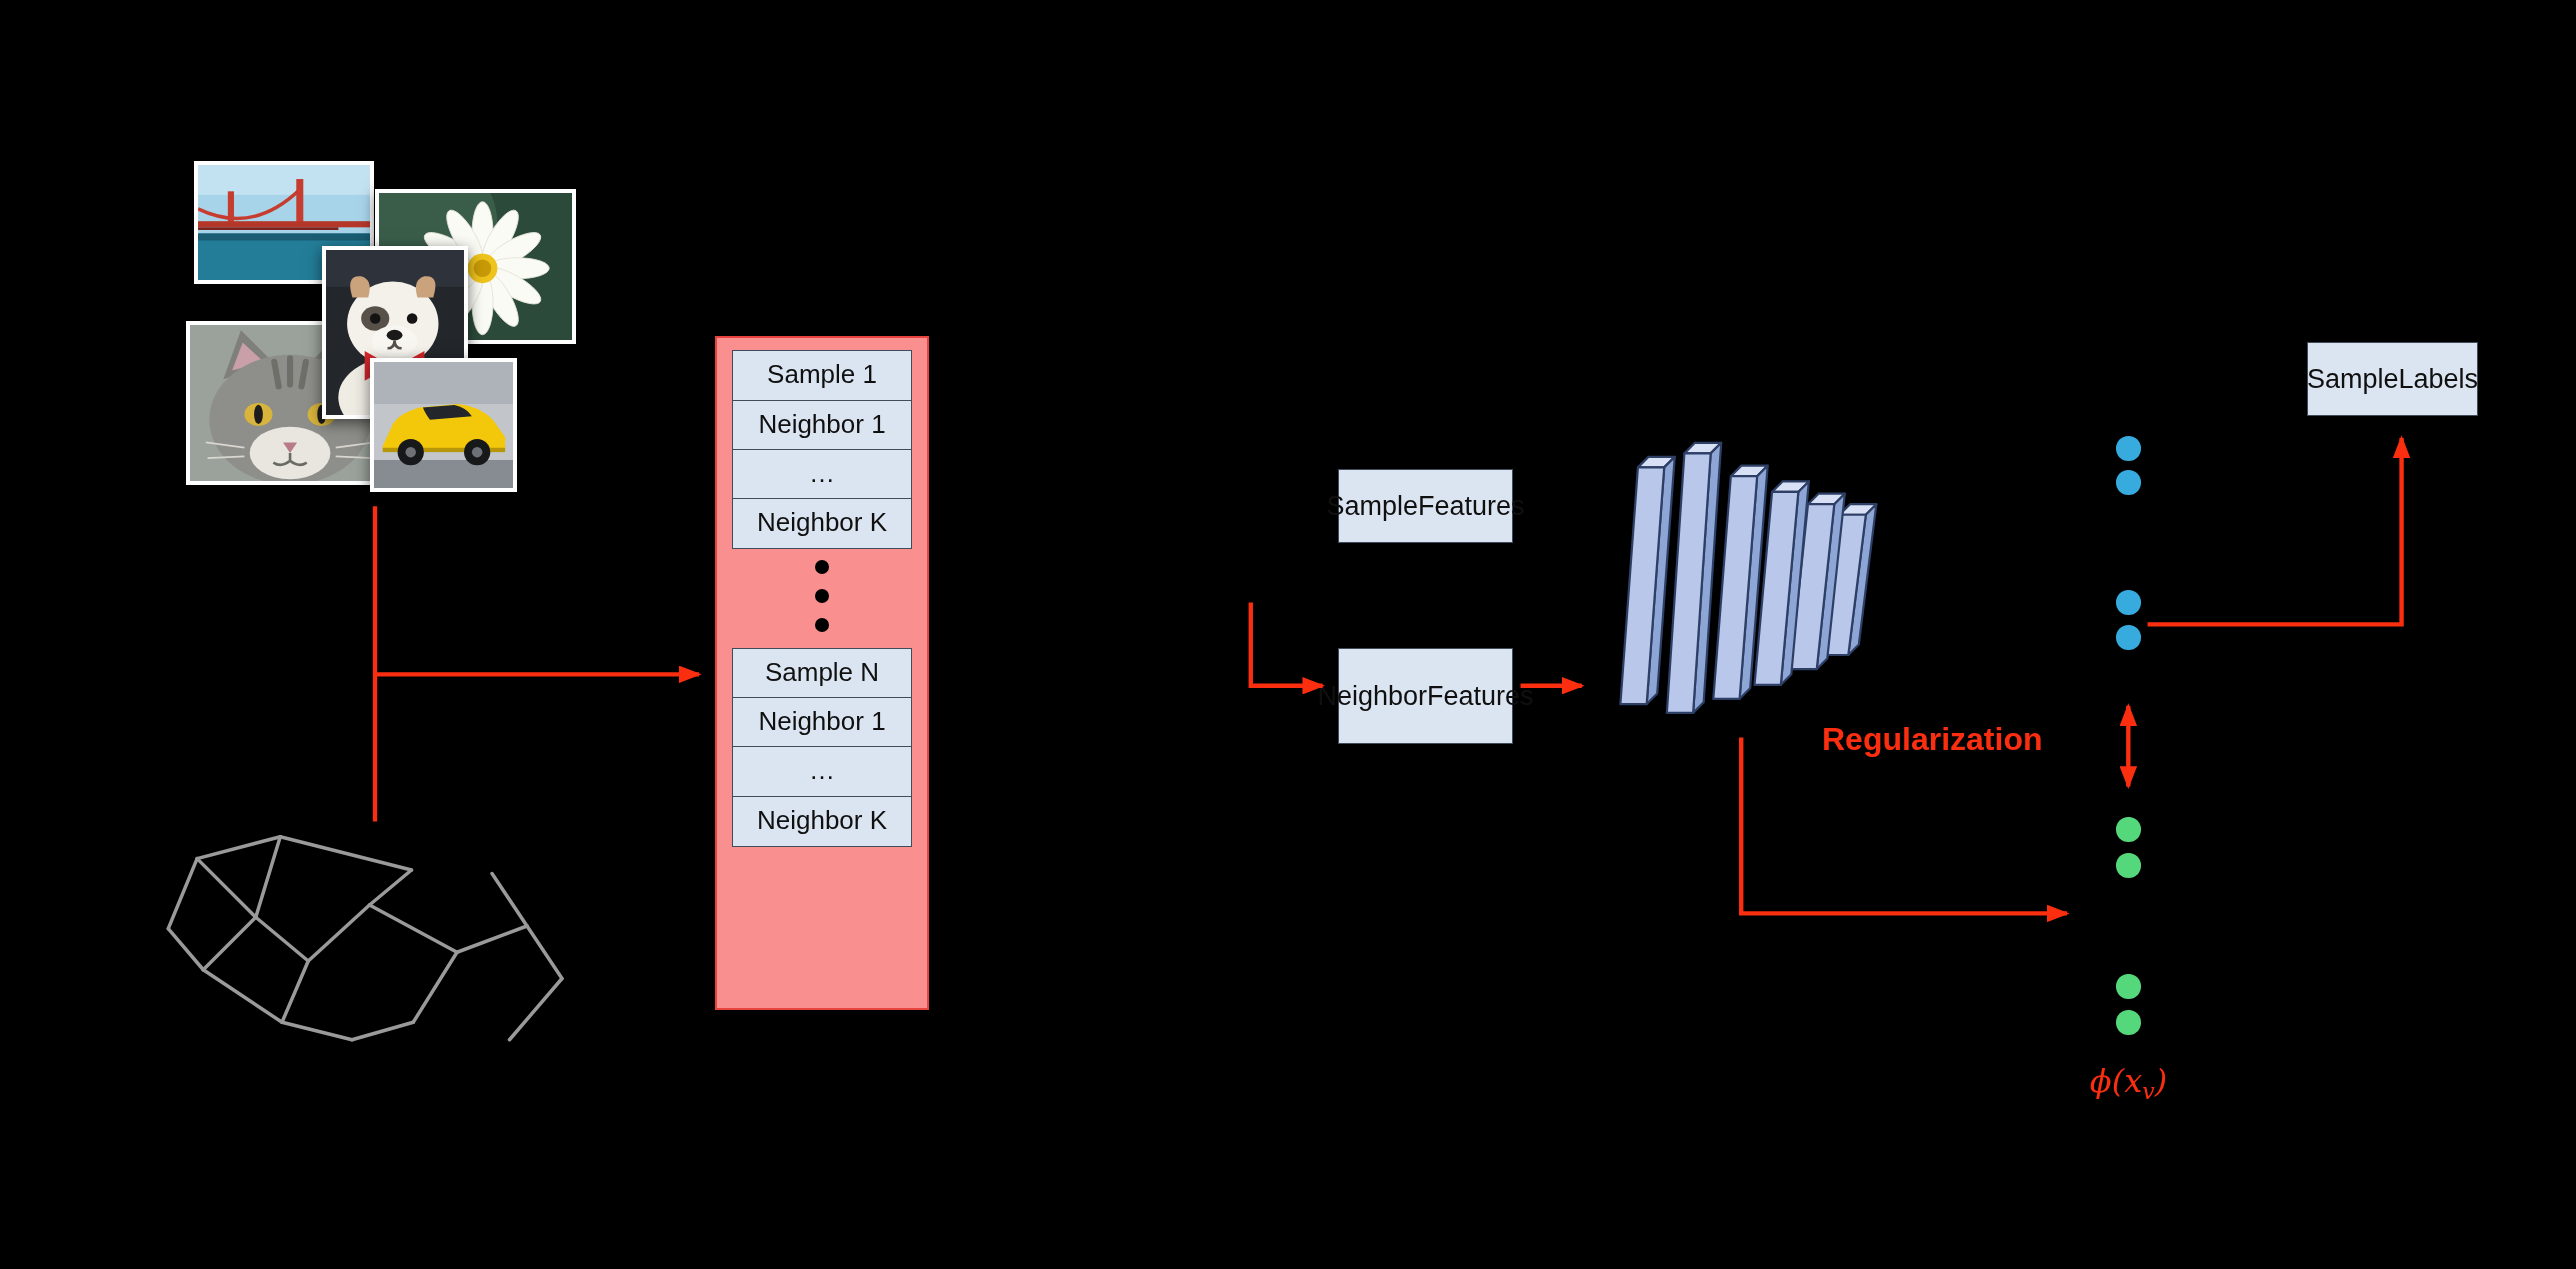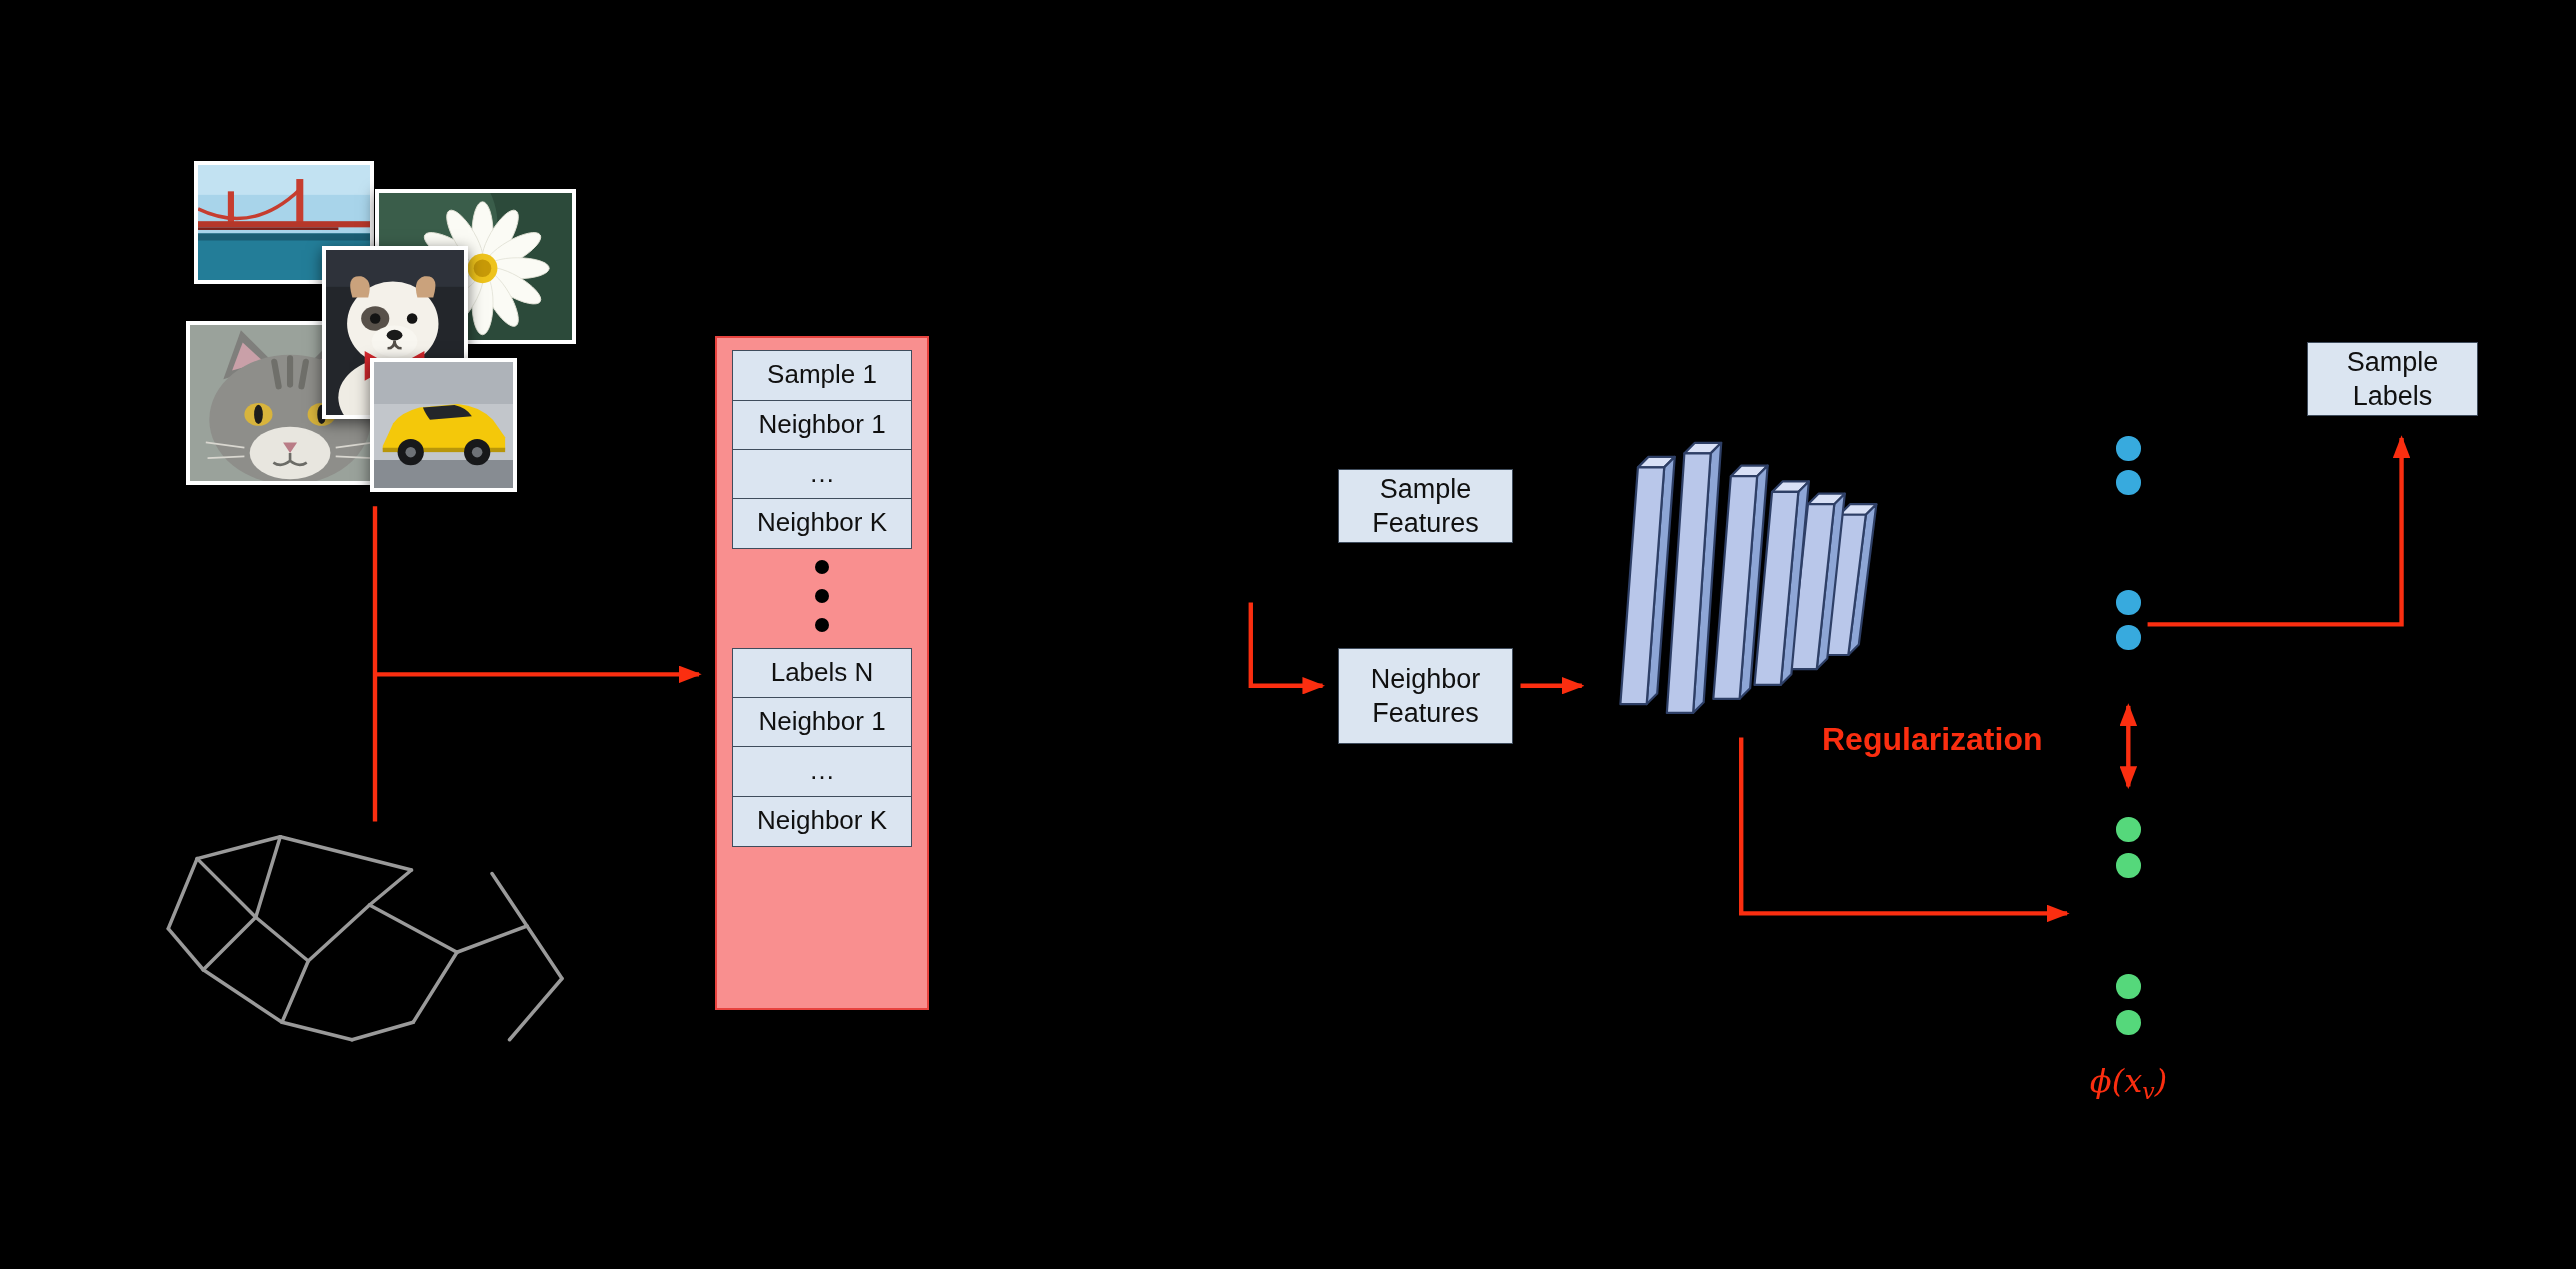--- a/index.html
+++ b/index.html
@@ -36,21 +36,21 @@
     font-size:26px;line-height:47px;color:#101010;}
   .cells .cell:first-child{margin-top:0;}
   .g1{top:12.3px;}
   .g2{top:310px;}
   .stack-dots{position:absolute;left:50%;top:222px;transform:translateX(-50%);
     display:flex;flex-direction:column;gap:15px;}
   .stack-dots i{width:14px;height:14px;border-radius:50%;background:#000;display:block;}
 
   
   .fbox{position:absolute;box-sizing:border-box;background:var(--cell-fill);
-    border:1.8px solid var(--cell-border);display:flex;flex-direction:column;
+    border:1.8px solid var(--cell-border);display:flex;flex-direction:row;
     align-items:center;justify-content:center;font-size:27px;line-height:34px;color:#101010;}
 
   
   .nn-front{fill:var(--nn-front);stroke:var(--nn-stroke);stroke-width:2.5;stroke-linejoin:round;}
   .nn-top{fill:var(--nn-top);stroke:var(--nn-stroke);stroke-width:2.5;stroke-linejoin:round;}
   .nn-side{fill:var(--nn-side);stroke:var(--nn-stroke);stroke-width:2.5;stroke-linejoin:round;}
 
   
   .dot{position:absolute;width:24.5px;height:24.5px;border-radius:50%;}
   .dot.blue{background:var(--blue-dot);}
@@ -198,21 +198,21 @@
       <div class="cell">Neighbor 1</div>
       <div class="cell">…</div>
       <div class="cell">Neighbor K</div>
     </div>
     <div class="stack-dots">
         <i></i>
         <i></i>
         <i></i>
       </div>
     <div class="cells g2">
-      <div class="cell">Labels N</div>
+      <div class="cell">Sample N</div>
       <div class="cell">Neighbor 1</div>
       <div class="cell">…</div>
       <div class="cell">Neighbor K</div>
     </div>
   </div>
 
   <div class="fbox" style="left:1338px;top:469px;width:175px;height:74px">
     <span>Sample</span>
     <span>Features</span>
   </div>

